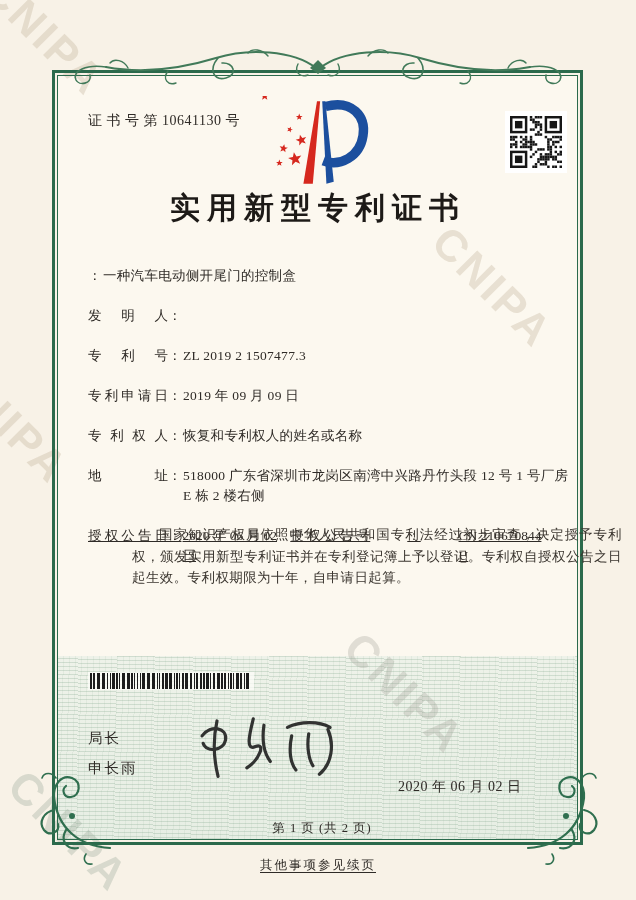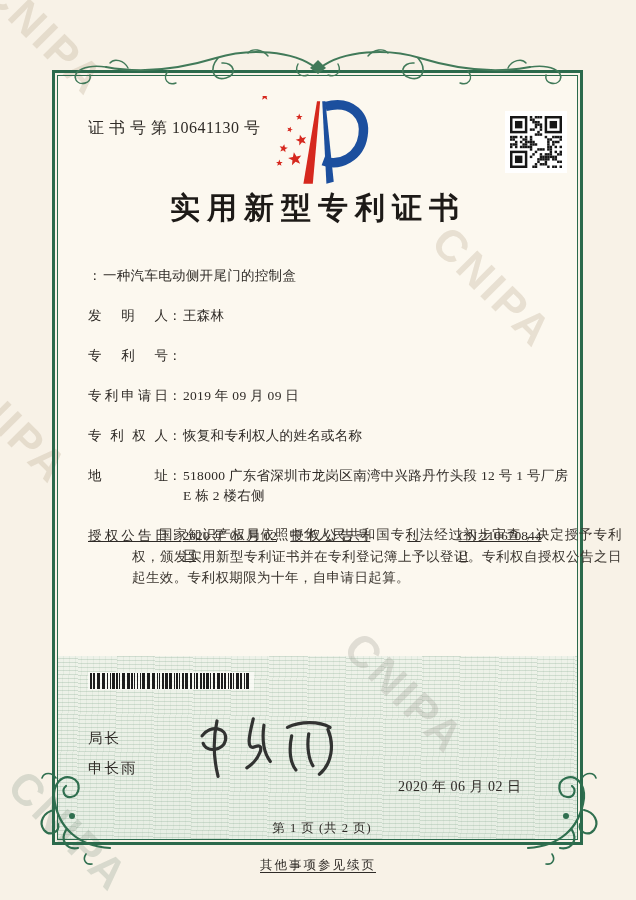--- a/index.html
+++ b/index.html
@@ -51,21 +51,21 @@
     position:absolute;left:52px;top:70px;width:531px;height:775px;
     border:3px solid var(--green);z-index:2;pointer-events:none;
   }
   .frame-inner{position:absolute;inset:2px;border:1.5px solid var(--green);}
   .ornament{position:absolute;z-index:2;pointer-events:none;}
   .orn-top{left:58px;top:44px;}
   .orn-bl{left:26px;top:770px;}
   .orn-br{left:524px;top:770px;transform:scaleX(-1);}
   
   .abs{position:absolute;z-index:3;}
-  .cert-no{left:88px;top:118px;font-size:16px;letter-spacing:.5px;}
+  .cert-no{left:88px;top:112px;font-size:14px;letter-spacing:.5px;}
   .logo{left:262px;top:96px;}
   .qr-card{left:505px;top:111px;width:62px;height:62px;background:#fff;padding:5px;}
   .title{
     left:0;right:0;top:188px;text-align:center;
     font-size:30px;font-weight:bold;letter-spacing:7px;color:#1d1a17;
   }
   .fields{left:88px;top:266px;width:488px;font-size:13.5px;line-height:20px;}
   .field-row{display:flex;margin-bottom:20px;}
   .flabel{width:80px;min-width:80px;text-align:justify;text-align-last:justify;}
   .fcolon{width:15px;}
@@ -297,25 +297,25 @@
   <div class="abs title">实用新型专利证书</div>
 
   <div class="abs fields">
     <div class="field-row">
       <span class="fcolon">：</span>
       <span class="fvalue">一种汽车电动侧开尾门的控制盒</span>
     </div>
     <div class="field-row">
       <span class="flabel">发明人</span>
       <span class="fcolon">：</span>
-      <span class="fvalue">王森林</span>
     </div>
     <div class="field-row">
       <span class="flabel">专利号</span>
       <span class="fcolon">：</span>
+      <span class="fvalue">ZL 2019 2 1507477.3</span>
     </div>
     <div class="field-row">
       <span class="flabel">专利申请日</span>
       <span class="fcolon">：</span>
       <span class="fvalue">2019 年 09 月 09 日</span>
     </div>
     <div class="field-row">
       <span class="flabel">专利权人</span>
       <span class="fcolon">：</span>
       <span class="fvalue">恢复和专利权人的姓名或名称</span>

